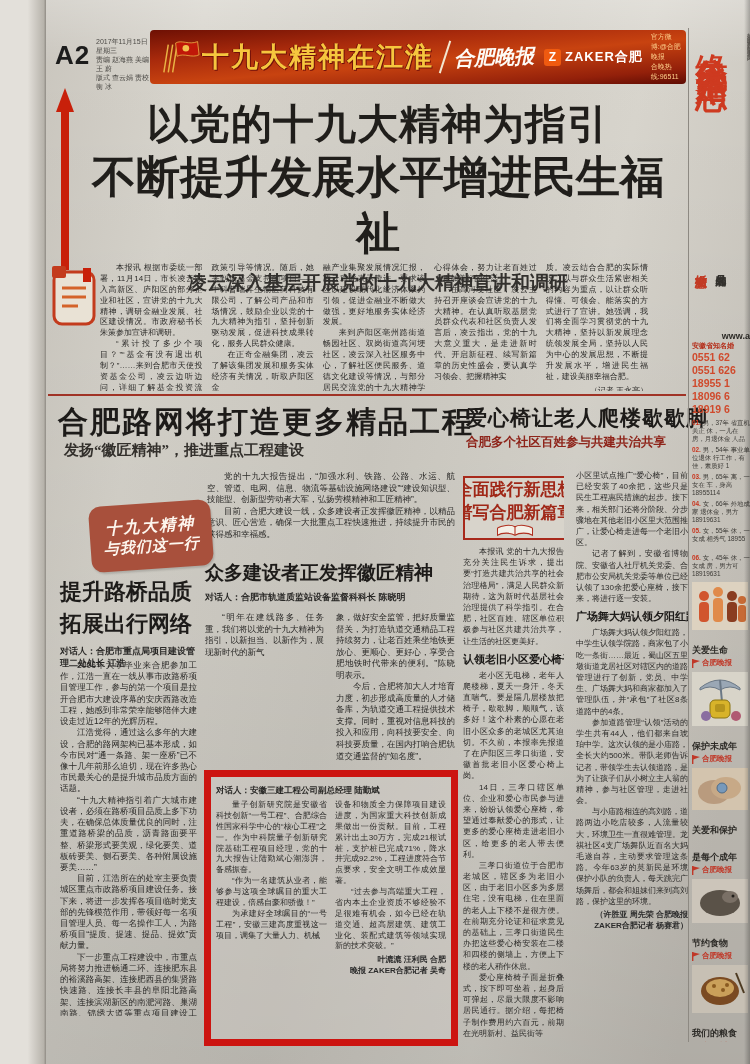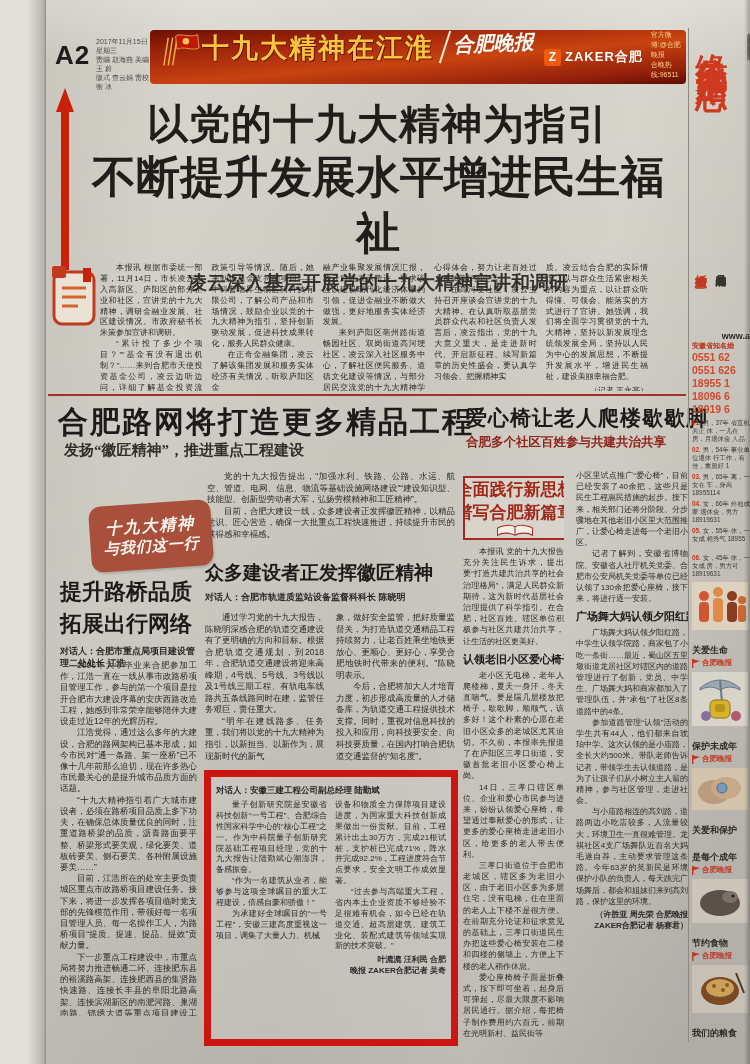--- a/index.html
+++ b/index.html
@@ -10,21 +10,21 @@
   .page:before{content:"";position:absolute;inset:0;pointer-events:none;
     background:linear-gradient(180deg,rgba(255,255,255,.25),rgba(0,0,0,0) 6%,rgba(0,0,0,.05) 60%,rgba(0,0,0,.12) 100%);}
   .edge-left{position:absolute;left:0;top:0;width:46px;height:100%;
     background:linear-gradient(90deg,#e3e0da 60%,#b7b3ab 95%,#8f8b84);}
   .edge-right{position:absolute;right:0;top:0;width:6px;height:100%;background:linear-gradient(90deg,rgba(0,0,0,.0),rgba(0,0,0,.25));}
   
   .pagelabel{position:absolute;left:55px;top:40px;font-size:26px;font-weight:bold;color:#1c1c1c;letter-spacing:1px;}
   .credits{position:absolute;left:96px;top:37px;font-size:7px;line-height:9px;color:#4c4a46;width:58px;}
   .banner{position:absolute;left:150px;top:30px;width:536px;height:54px;border-radius:4px;
     background:linear-gradient(175deg,#6e1004,#a82a0c 30%,#c84310 55%,#93200a 85%,#5f0c03);
-    display:flex;overflow:hidden;}
+    display:flex;align-items:center;overflow:hidden;}
   .banner-flag{margin-left:8px;flex:0 0 44px;}
   .banner-title{font-size:27px;font-weight:bold;color:#f6c63e;letter-spacing:2px;
     font-family:"Liberation Serif",serif;text-shadow:1px 1px 0 #70100a, -1px 0 0 #70100a;white-space:nowrap;}
   .banner-slash{width:2px;height:34px;background:#f3e6cf;transform:rotate(18deg);margin:0 8px 0 10px;flex:0 0 2px;}
   .masthead{font-size:20px;font-weight:bold;color:#fdfbf6;font-family:"Liberation Serif",serif;
     font-style:italic;transform:rotate(-2deg);white-space:nowrap;}
   .zaker{display:flex;align-items:center;margin-left:10px;white-space:nowrap;}
   .zaker-z{width:17px;height:17px;background:#ef5a10;color:#fff;font-weight:bold;font-size:12px;
     display:flex;align-items:center;justify-content:center;border-radius:3px;margin-right:4px;}
   .zaker-t{color:#fff;font-size:13px;font-weight:bold;letter-spacing:1px;}
@@ -208,21 +208,20 @@
     <p class="body">目前，江浩所在的处室主要负责城区重点市政路桥项目建设任务。接下来，将进一步发挥各项目临时党支部的先锋模范作用，带领好每一名项目管理人员、每一名操作工人，为路桥项目“提质、提速、提品、提效”贡献力量。</p>
     <p class="body">下一步重点工程建设中，市重点局将努力推进畅通二环、连接肥东县的裕溪路高架、连接肥西县的集贤路快速路、连接长丰县的阜阳北路高架、连接滨湖新区的南淝河路、巢湖南路、锦绣大道等重点项目建设工作，进一步拓展全市的路网出行架构。</p>
   </div>
 
   <div class="metro">
     <div class="mh">众多建设者正发挥徽匠精神</div>
     <div class="speaker">对话人：合肥市轨道质监站设备监督科科长 陈晓明</div>
   </div>
   <div class="metro-cols">
     <div class="col">
-      <p class="body">通过学习党的十九大报告，陈晓明深感合肥的轨道交通建设有了更明确的方向和目标。根据合肥轨道交通规划，到2018年，合肥轨道交通建设将迎来高峰期，4号线、5号线、3号线以及1号线三期工程、有轨电车线路共五条线路同时在建，监管任务艰巨，责任重大。</p>
       <p class="body">“明年在建线路多、任务重，我们将以党的十九大精神为指引，以新担当、以新作为，展现新时代的新气</p>
     </div>
     <div class="col">
       <p class="body nofirst">象，做好安全监管，把好质量监督关，为打造轨道交通精品工程持续努力，让老百姓乘坐地铁更放心、更顺心、更好心，享受合肥地铁时代带来的便利。”陈晓明表示。</p>
       <p class="body">今后，合肥将加大人才培育力度，初步形成高质量的人才储备库，为轨道交通工程提供技术支撑。同时，重视对信息科技的投入和应用，向科技要安全、向科技要质量，在国内打响合肥轨道交通监督的“知名度”。</p>
     </div>
   </div>
 
   <div class="red-box">
     <div class="speaker">对话人：安徽三建工程公司副总经理 陆勤斌</div>

